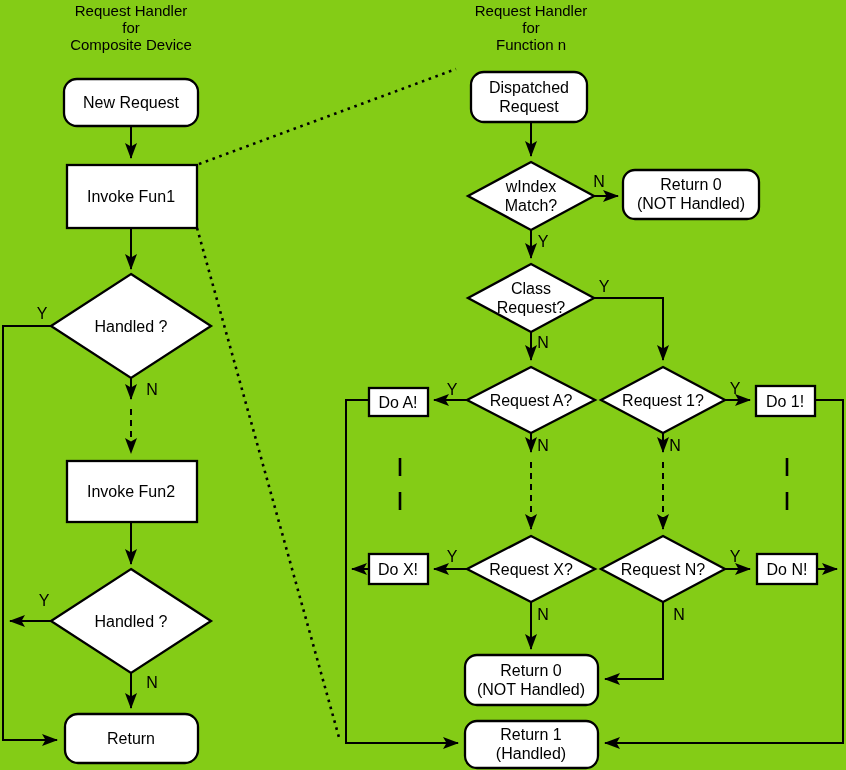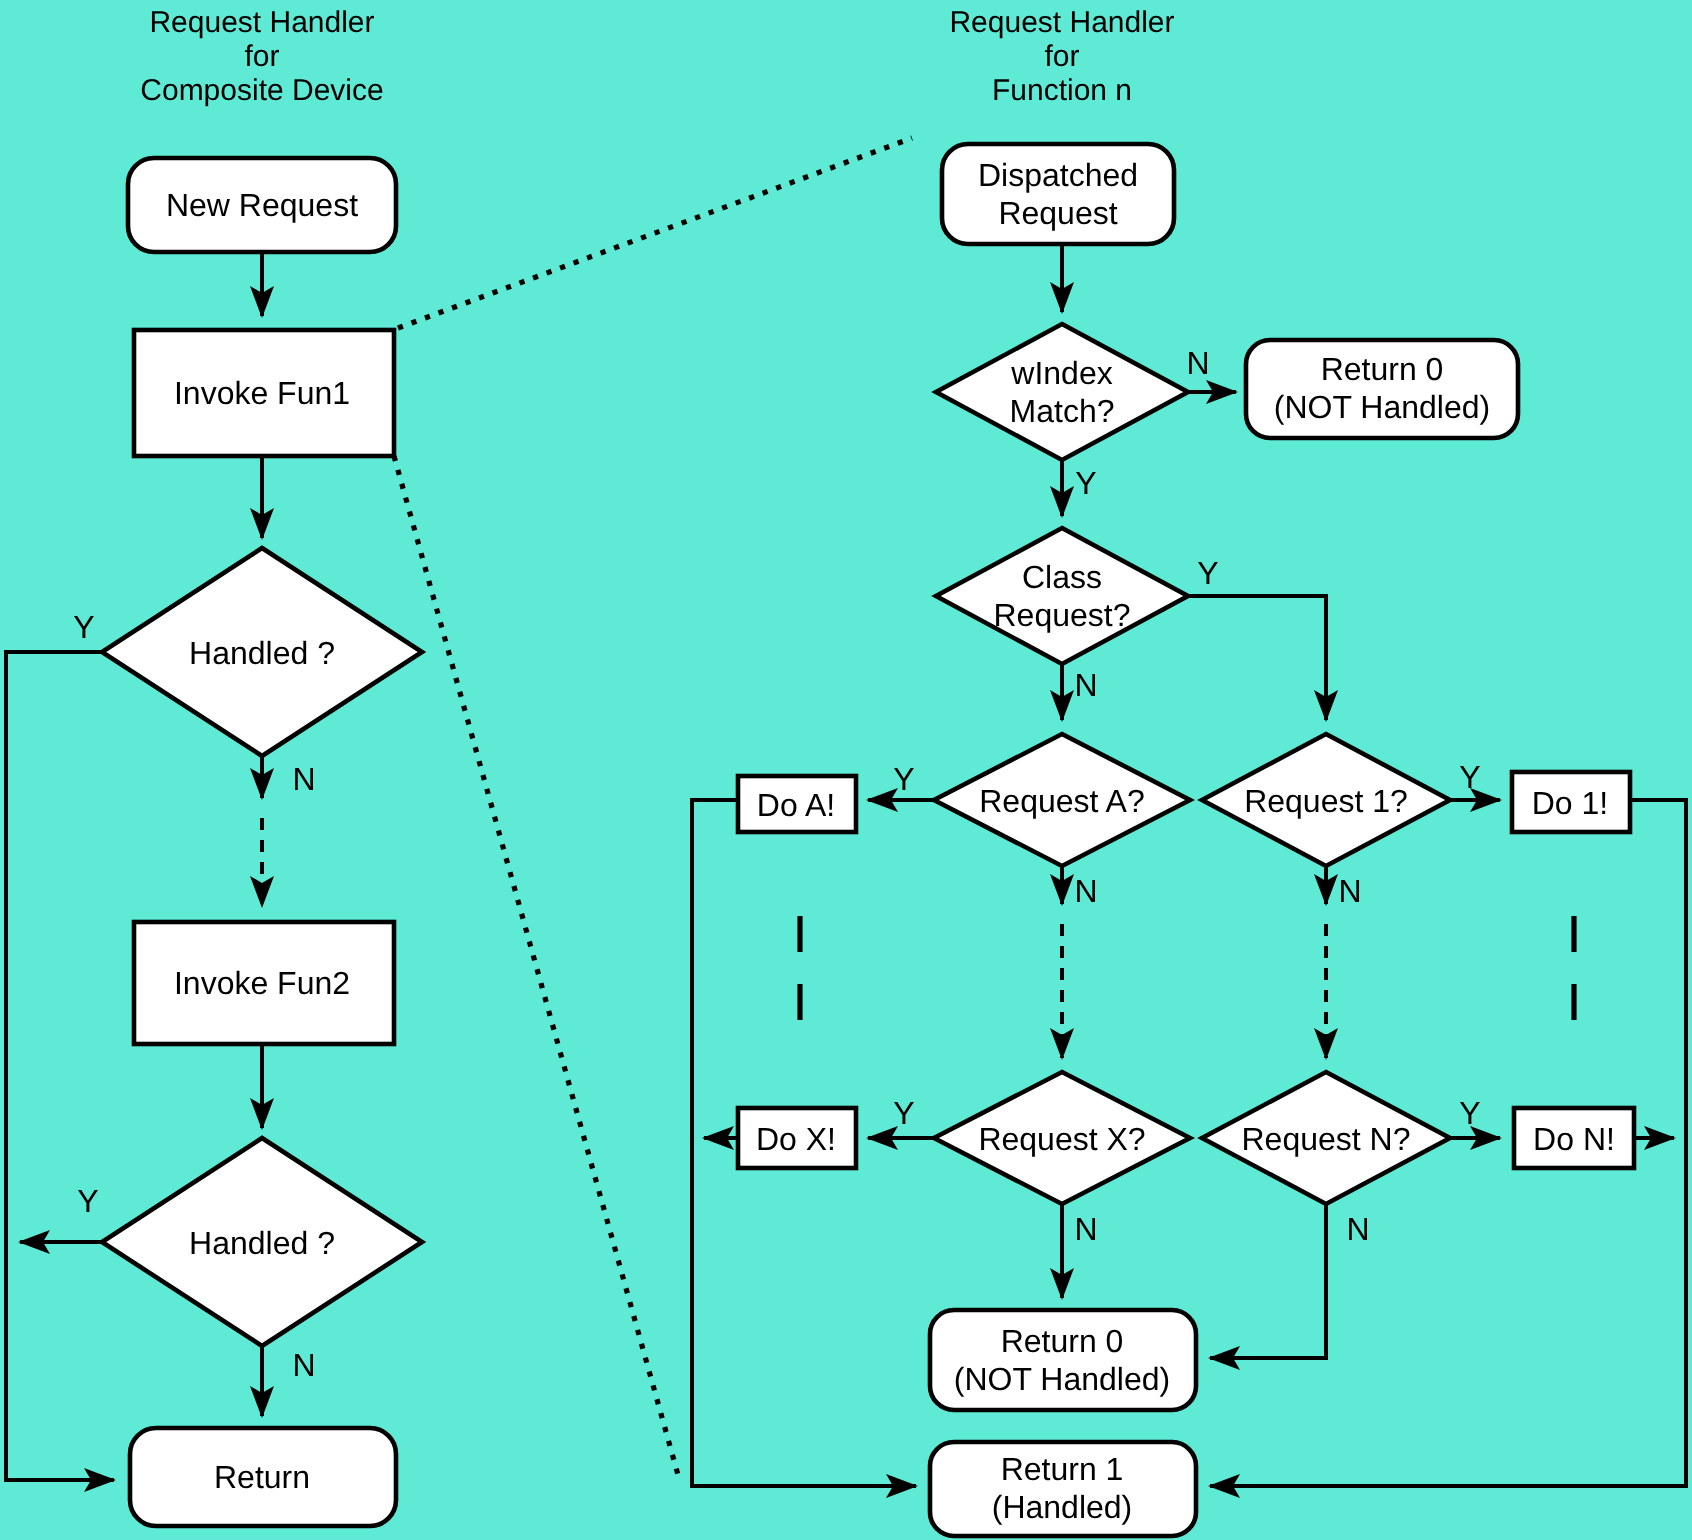--- a/index.html
+++ b/index.html
@@ -1,20 +1,20 @@
 <!DOCTYPE html>
 <html><head>
 <meta charset="utf-8">
 <style>
   html, body { margin: 0; padding: 0; background: #ffffff; }
   .canvas {
     position: relative;
     width: 846px;
     height: 770px;
-    background: #5eead4;
+    background: #84cc16;
     overflow: hidden;
   }
   svg { display: block; }
   svg text {
     font-family: "Liberation Sans", sans-serif;
     font-size: 16px;
     fill: #000000;
     text-anchor: middle;
   }
   svg text.title { font-size: 15px; }

